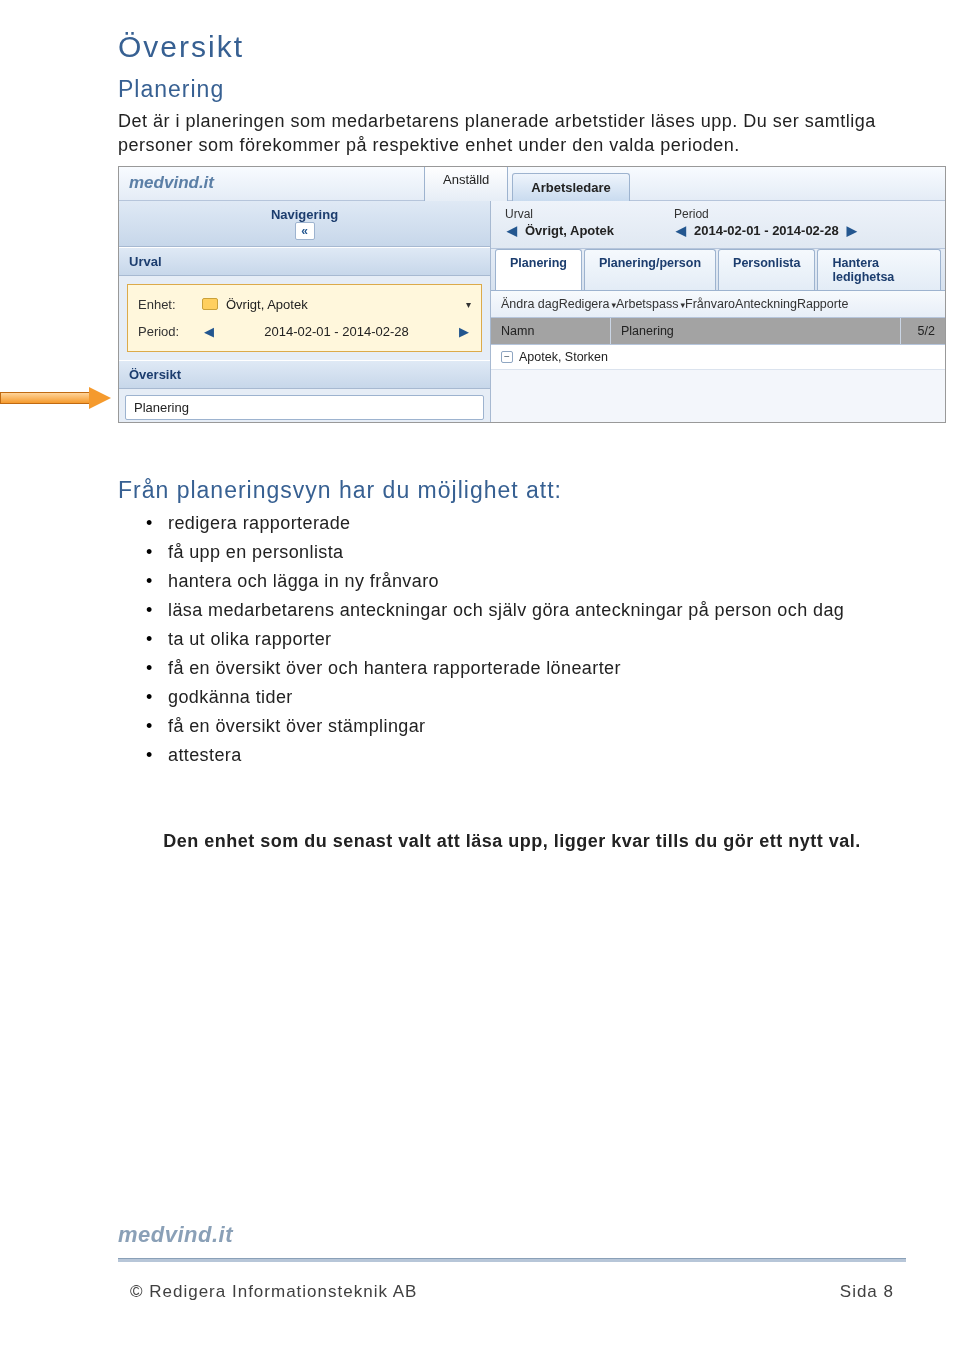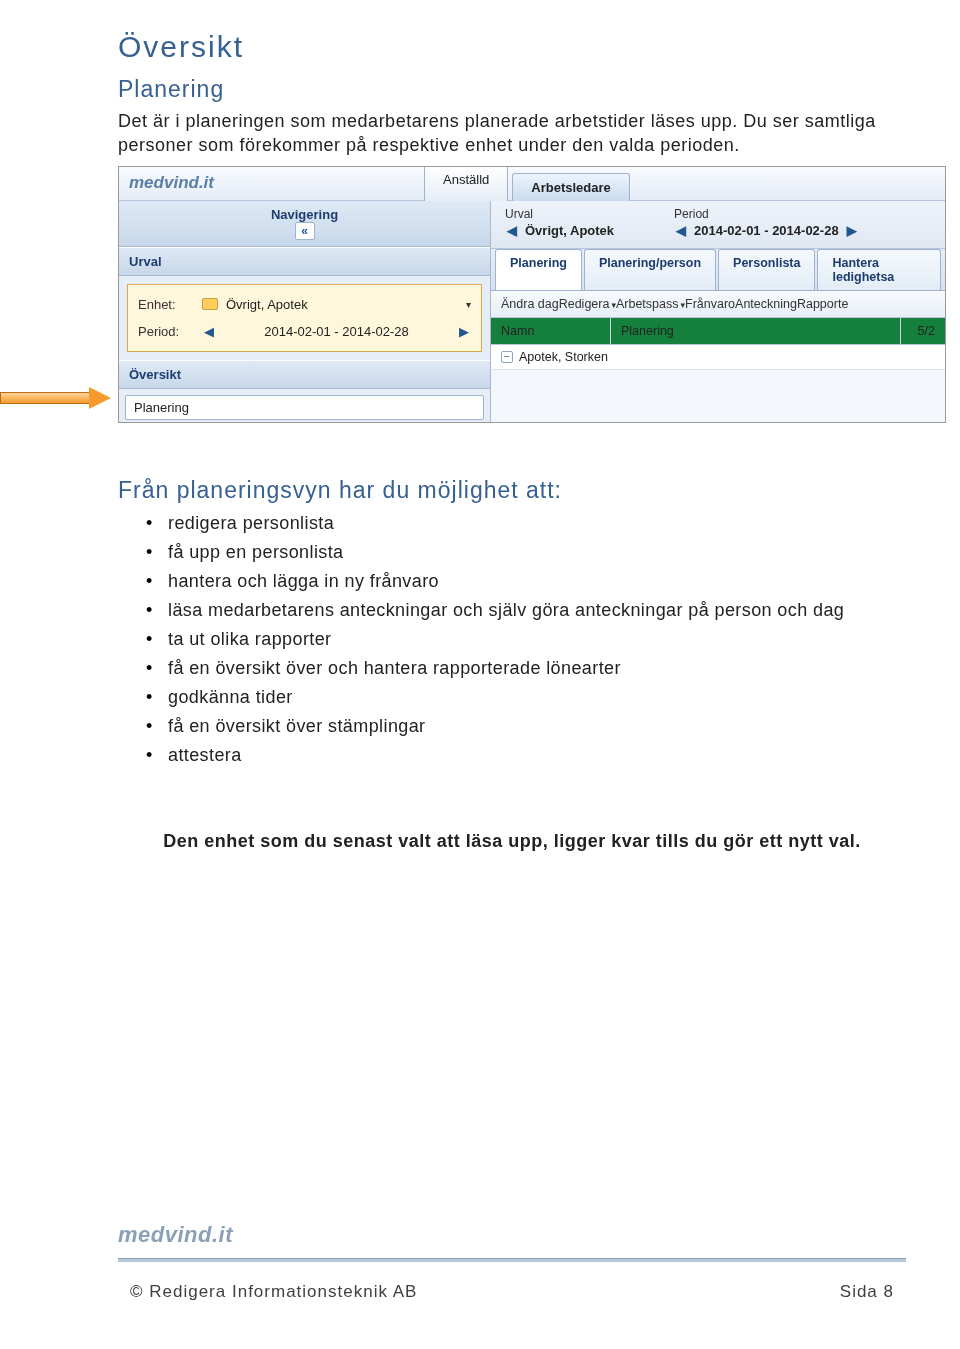--- a/index.html
+++ b/index.html
@@ -188,21 +188,21 @@
     padding:6px 10px;
     background:linear-gradient(#f7fafd,#e7eef7);
     border-bottom:1px solid #b6c5db;
     font-size:12.5px;
     color:#333;
   }
   .tb-caret { font-size:9px; color:#333; margin-left:2px; }
   .gridhead {
     display:flex;
     border-bottom:1px solid #b6c5db;
-    background:#15803d;
+    background:#a3a3a3;
     font-size:12.5px;
   }
   .gh-cell {
     padding:6px 10px;
     border-right:1px solid #cbd6e5;
   }
   .gh1 { width:120px; }
   .gh2 { flex:1; }
   .gh3 { width:44px; text-align:right; border-right:none; }
   .gridrow {
@@ -352,21 +352,21 @@
             <span class="minus-icon">−</span>
             <span>Apotek, Storken</span>
           </div>
         </div>
       </div>
     </div>
   </div>
 
   <h2 class="h2 list-section">Från planeringsvyn har du möjlighet att:</h2>
   <ul class="bullets">
-    <li>redigera personlista</li>
+    <li>redigera rapporterade</li>
     <li>få upp en personlista</li>
     <li>hantera och lägga in ny frånvaro</li>
     <li>läsa medarbetarens anteckningar och själv göra anteckningar på person och dag</li>
     <li>ta ut olika rapporter</li>
     <li>få en översikt över och hantera rapporterade lönearter</li>
     <li>godkänna tider</li>
     <li>få en översikt över stämplingar</li>
     <li>attestera</li>
   </ul>
 

